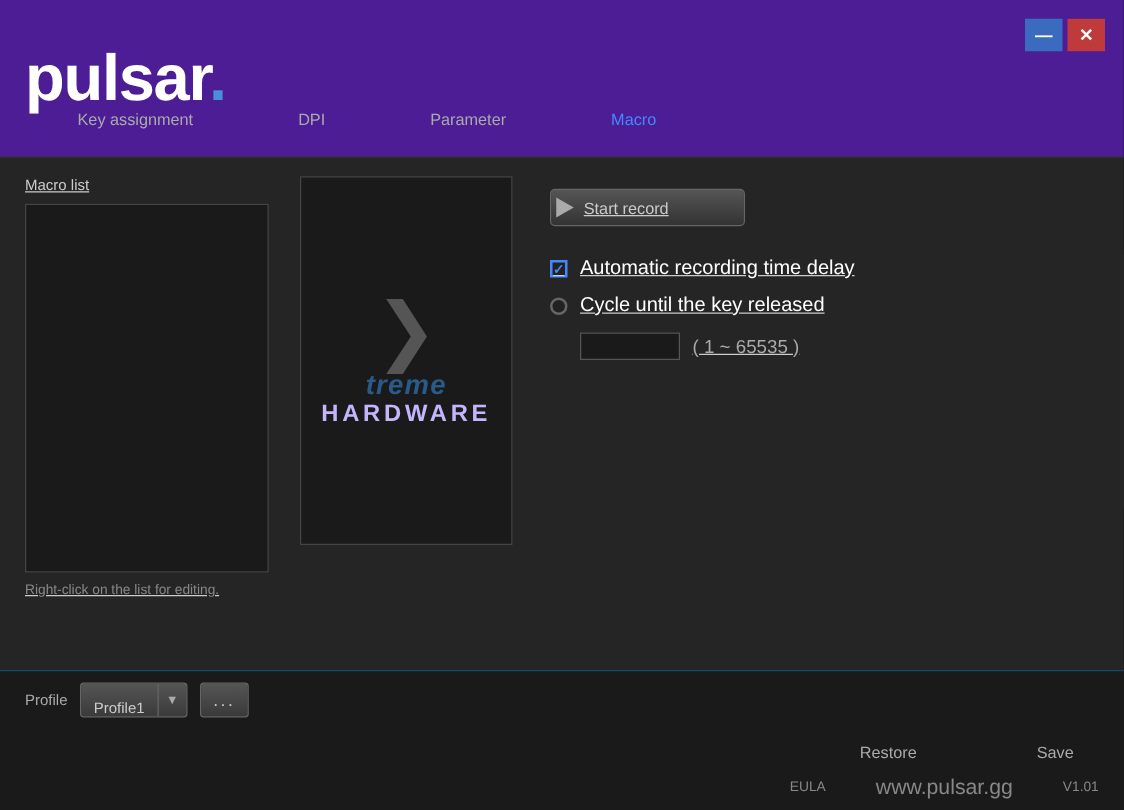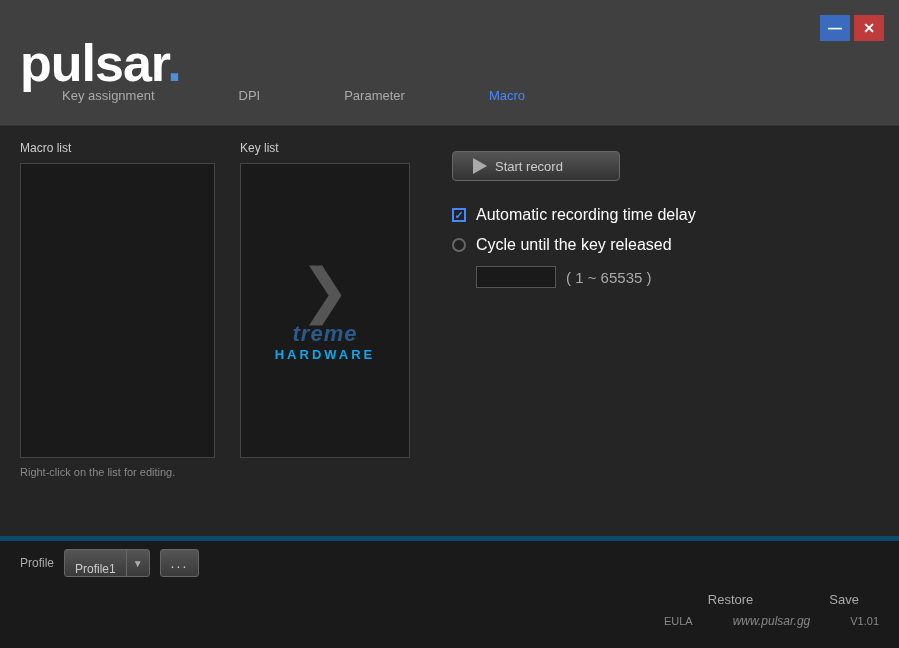--- a/index.html
+++ b/index.html
@@ -8,21 +8,21 @@
       height: 648px;
       background: #1a1a1a;
       font-family: Arial, sans-serif;
       color: #ccc;
       overflow: hidden;
       position: relative;
     }
 
     
     #header {
-      background: #404040;
+      background: #4c1d95;
       height: 126px;
       display: flex;
       align-items: center;
       justify-content: space-between;
       padding: 0 20px;
       border-bottom: 1px solid #333;
       position: relative;
     }
 
     #logo-area {
@@ -80,21 +80,22 @@
 
     .win-btn.minimize { background: #3a6bbf; color: white; }
     .win-btn.close { background: #bf3a3a; color: white; }
 
     
     #main {
       background: #252525;
       height: 410px;
       padding: 15px 20px;
       display: flex;
-      gap: 42px;
+      gap: 30px;
+      text-decoration: underline;
     }
 
     
     #lists-area {
       display: flex;
       gap: 25px;
     }
 
     .list-container {
       display: flex;
@@ -138,23 +139,23 @@
     }
 
     .xtreme-text-main {
       font-size: 22px;
       font-style: italic;
       font-weight: bold;
       color: #2a5a8a;
       letter-spacing: 1px;
     }
     .xtreme-text-sub {
-      font-size: 13px;
+      font-size: 19px;
       font-weight: bold;
-      color: #0ea5e9;
+      color: #c4b5fd;
       letter-spacing: 3px;
     }
 
     .list-hint {
       font-size: 11px;
       color: #888;
       margin-top: 8px;
     }
 
     
@@ -164,23 +165,23 @@
       flex-direction: column;
       padding-top: 10px;
     }
 
     #start-record-btn {
       display: flex;
       align-items: center;
       background: linear-gradient(to bottom, #555, #333);
       border: 1px solid #666;
       border-radius: 4px;
-      padding: 6px 20px;
-      cursor: pointer;
-      width: 168px;
+      padding: 6px 4px;
+      cursor: pointer;
+      width: 156px;
       gap: 8px;
       margin-bottom: 25px;
     }
 
     .play-icon {
       width: 0;
       height: 0;
       border-top: 8px solid transparent;
       border-bottom: 8px solid transparent;
       border-left: 14px solid #aaa;
@@ -263,21 +264,21 @@
 
     .cycle-range-label {
       font-size: 15px;
       color: #aaa;
     }
 
     
     #footer {
       background: #1a1a1a;
       height: 112px;
-      border-top: 5px solid #0c4a6e;
+      border-top: 1px solid #0c4a6e;
       display: flex;
       flex-direction: column;
     }
 
     #footer-top {
       padding: 8px 20px;
       display: flex;
       align-items: center;
       gap: 10px;
       height: 60px;
@@ -327,48 +328,47 @@
       color: #ccc;
       font-size: 14px;
       letter-spacing: 2px;
     }
 
     #footer-bottom {
       display: flex;
       align-items: center;
       justify-content: flex-end;
       padding: 0 40px;
-      gap: 76px;
+      gap: 96px;
       height: 52px;
     }
 
     .footer-action {
       font-size: 13px;
       color: #aaa;
       cursor: pointer;
     }
 
     #footer-info {
       display: flex;
       align-items: center;
       justify-content: flex-end;
-      padding: 0 20px 20px;
+      padding: 0 20px 8px;
       gap: 40px;
     }
 
     .footer-link {
       font-size: 11px;
       color: #888;
       cursor: pointer;
     }
 
     .footer-url {
-      font-size: 12px;
+      font-size: 17px;
       color: #888;
-      font-style: italic;
     }
 
     .footer-version {
       font-size: 11px;
       color: #888;
     }
   </style>
 </head>
 <body>
 
@@ -396,21 +396,20 @@
 
   <div id="lists-area">
 
     <div class="list-container">
       <span class="list-label">Macro list</span>
       <div class="list-box"></div>
       <span class="list-hint">Right-click on the list for editing.</span>
     </div>
 
     <div class="list-container">
-      <span class="list-label">Key list</span>
       <div class="list-box key-list">
         <div class="xtreme-watermark">
           <span class="xtreme-chevron">❯</span>
           <span class="xtreme-text-main">treme</span>
           <span class="xtreme-text-sub">HARDWARE</span>
         </div>
       </div>
     </div>
   </div>
 

